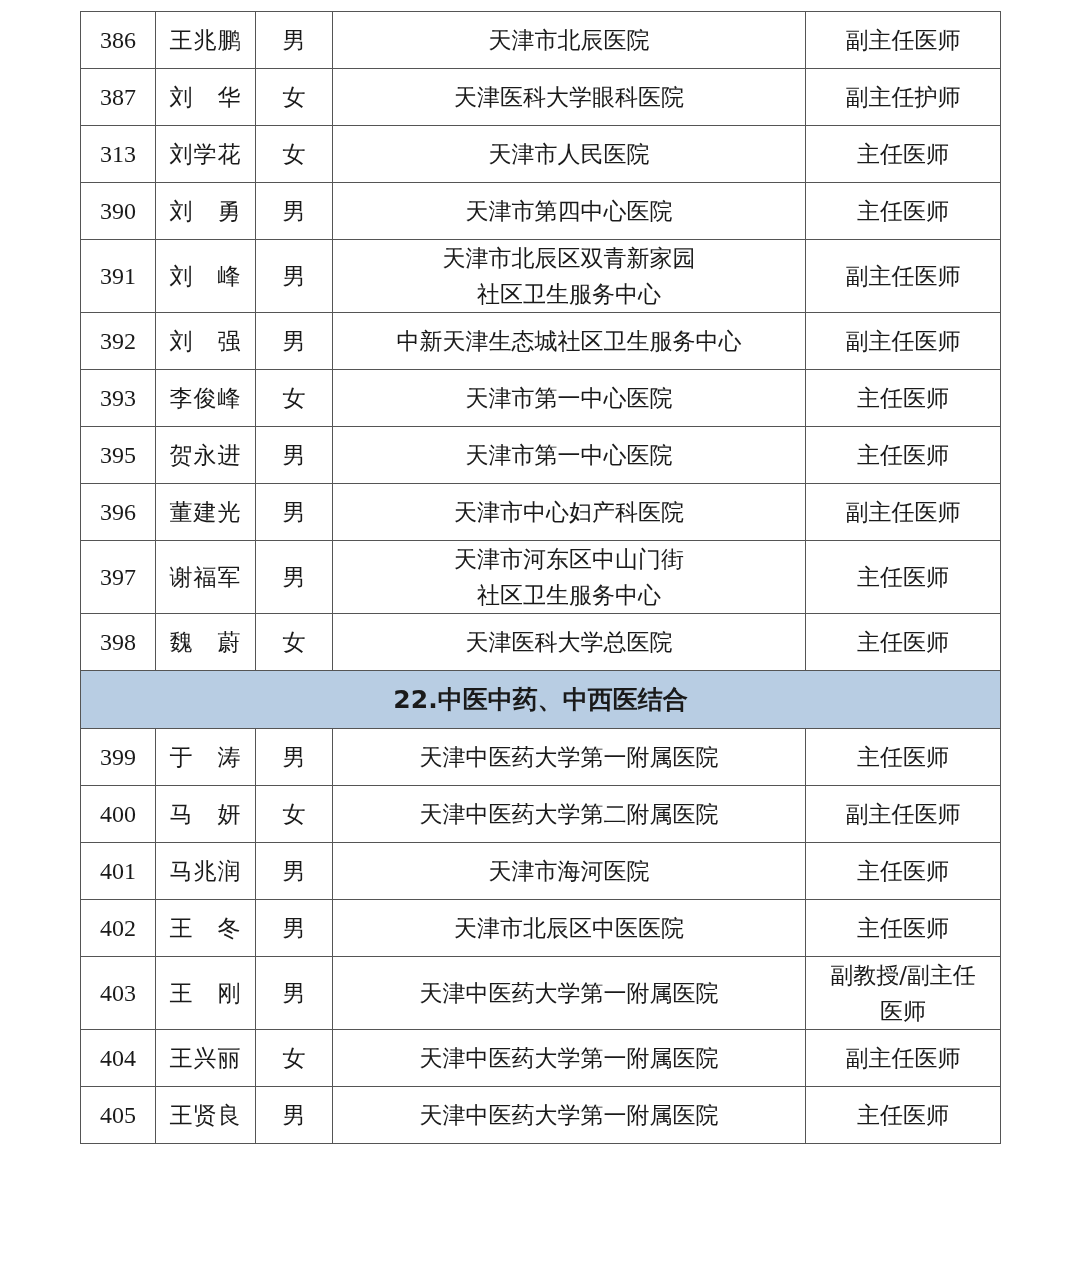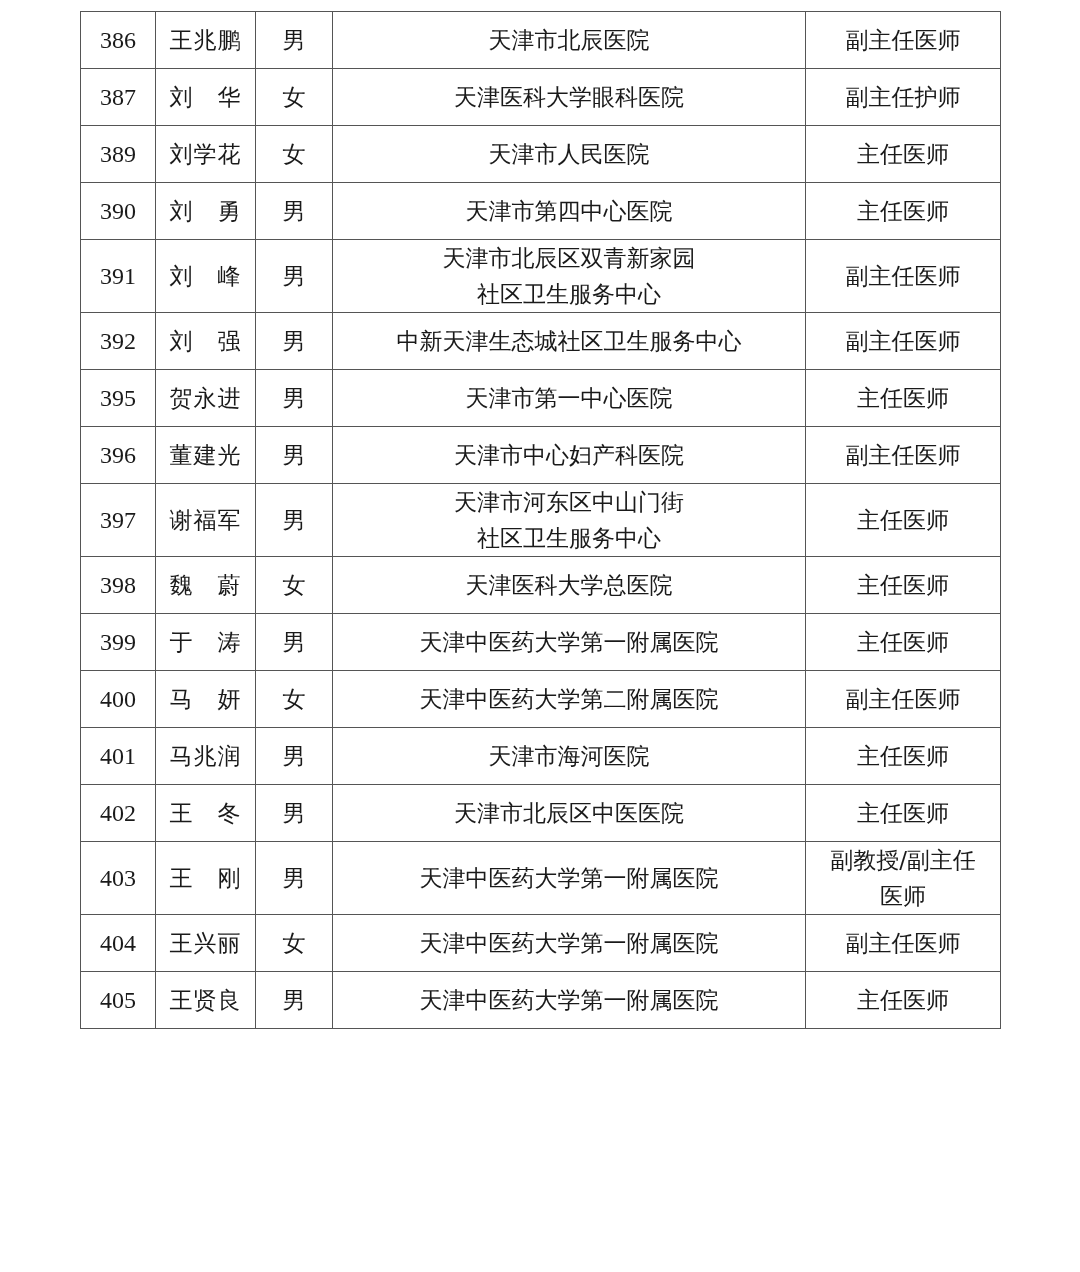--- a/index.html
+++ b/index.html
@@ -55,21 +55,21 @@
       <td>副主任医师</td>
     </tr>
     <tr class="row">
       <td class="num">387</td>
       <td class="name">刘　华</td>
       <td>女</td>
       <td>天津医科大学眼科医院</td>
       <td>副主任护师</td>
     </tr>
     <tr class="row">
-      <td class="num">389</td>
+      <td class="num">313</td>
       <td class="name">刘学花</td>
       <td>女</td>
       <td>天津市人民医院</td>
       <td>主任医师</td>
     </tr>
     <tr class="row">
       <td class="num">390</td>
       <td class="name">刘　勇</td>
       <td>男</td>
       <td>天津市第四中心医院</td>
@@ -84,20 +84,27 @@
         <div>社区卫生服务中心</div>
       </td>
       <td>副主任医师</td>
     </tr>
     <tr class="row">
       <td class="num">392</td>
       <td class="name">刘　强</td>
       <td>男</td>
       <td>中新天津生态城社区卫生服务中心</td>
       <td>副主任医师</td>
+    </tr>
+    <tr class="row">
+      <td class="num">393</td>
+      <td class="name">李俊峰</td>
+      <td>女</td>
+      <td>天津市第一中心医院</td>
+      <td>主任医师</td>
     </tr>
     <tr class="row">
       <td class="num">395</td>
       <td class="name">贺永进</td>
       <td>男</td>
       <td>天津市第一中心医院</td>
       <td>主任医师</td>
     </tr>
     <tr class="row">
       <td class="num">396</td>
@@ -117,20 +124,23 @@
       <td>主任医师</td>
     </tr>
     <tr class="row">
       <td class="num">398</td>
       <td class="name">魏　蔚</td>
       <td>女</td>
       <td>天津医科大学总医院</td>
       <td>主任医师</td>
     </tr>
 
+    <tr class="section">
+      <td colspan="5">22.中医中药、中西医结合</td>
+    </tr>
 
     <tr class="row">
       <td class="num">399</td>
       <td class="name">于　涛</td>
       <td>男</td>
       <td>天津中医药大学第一附属医院</td>
       <td>主任医师</td>
     </tr>
     <tr class="row">
       <td class="num">400</td>

